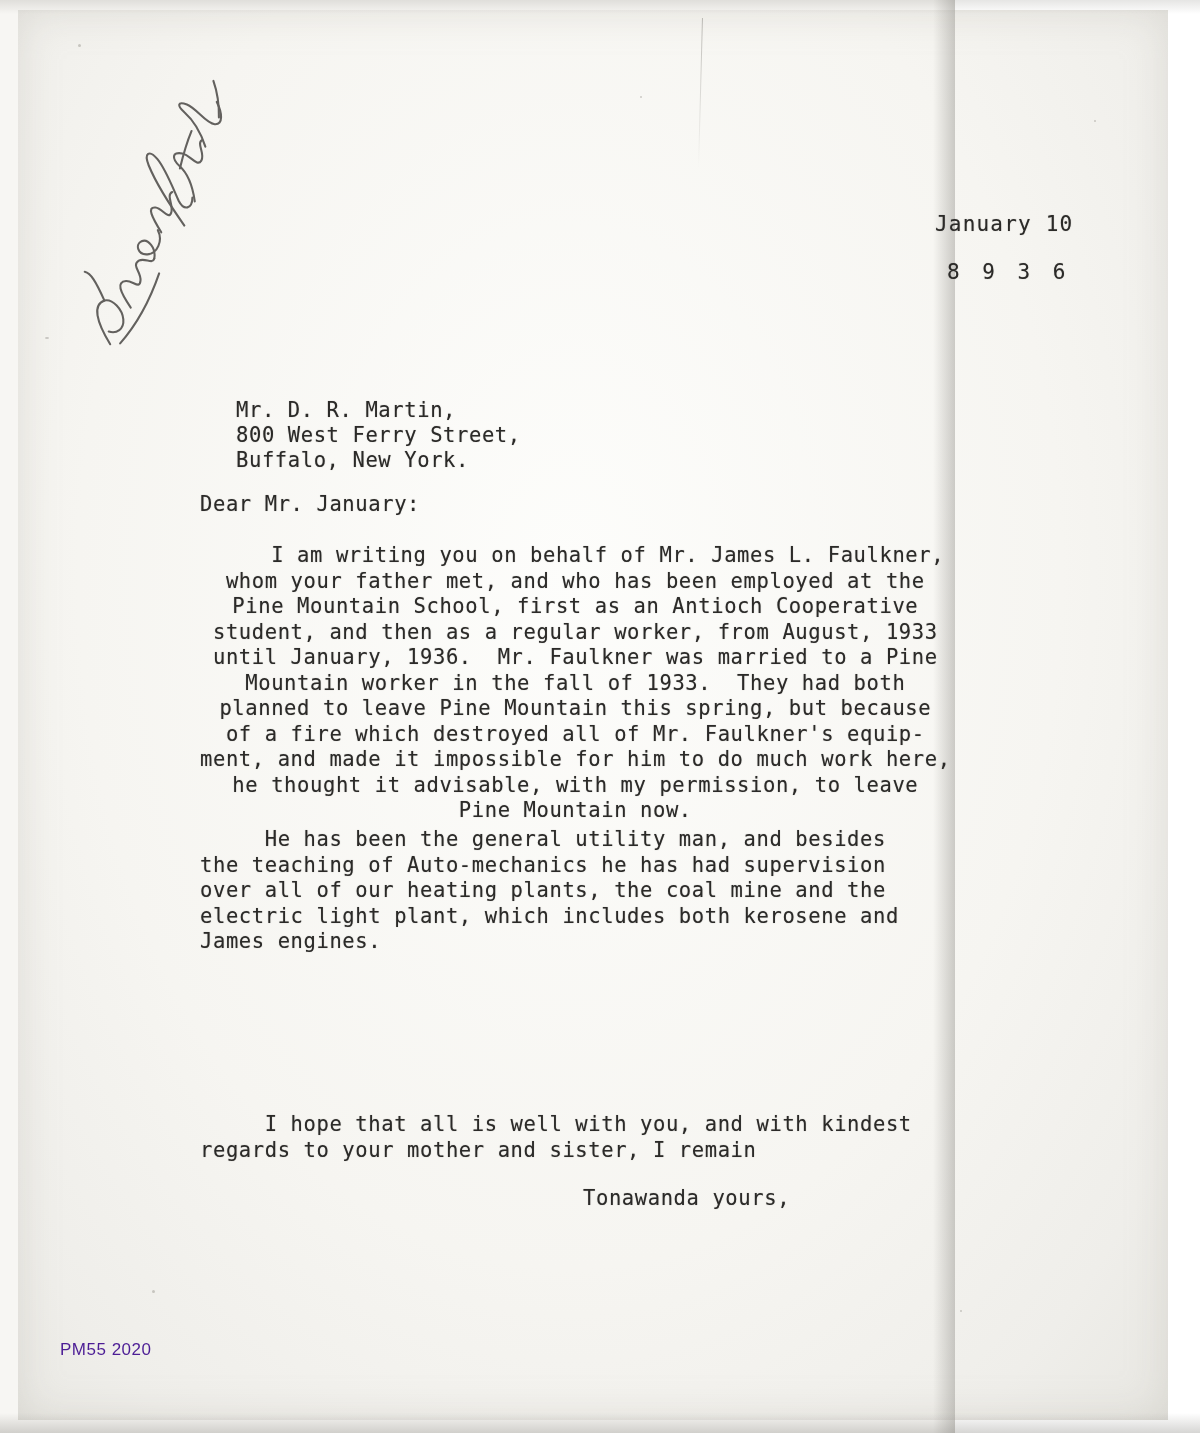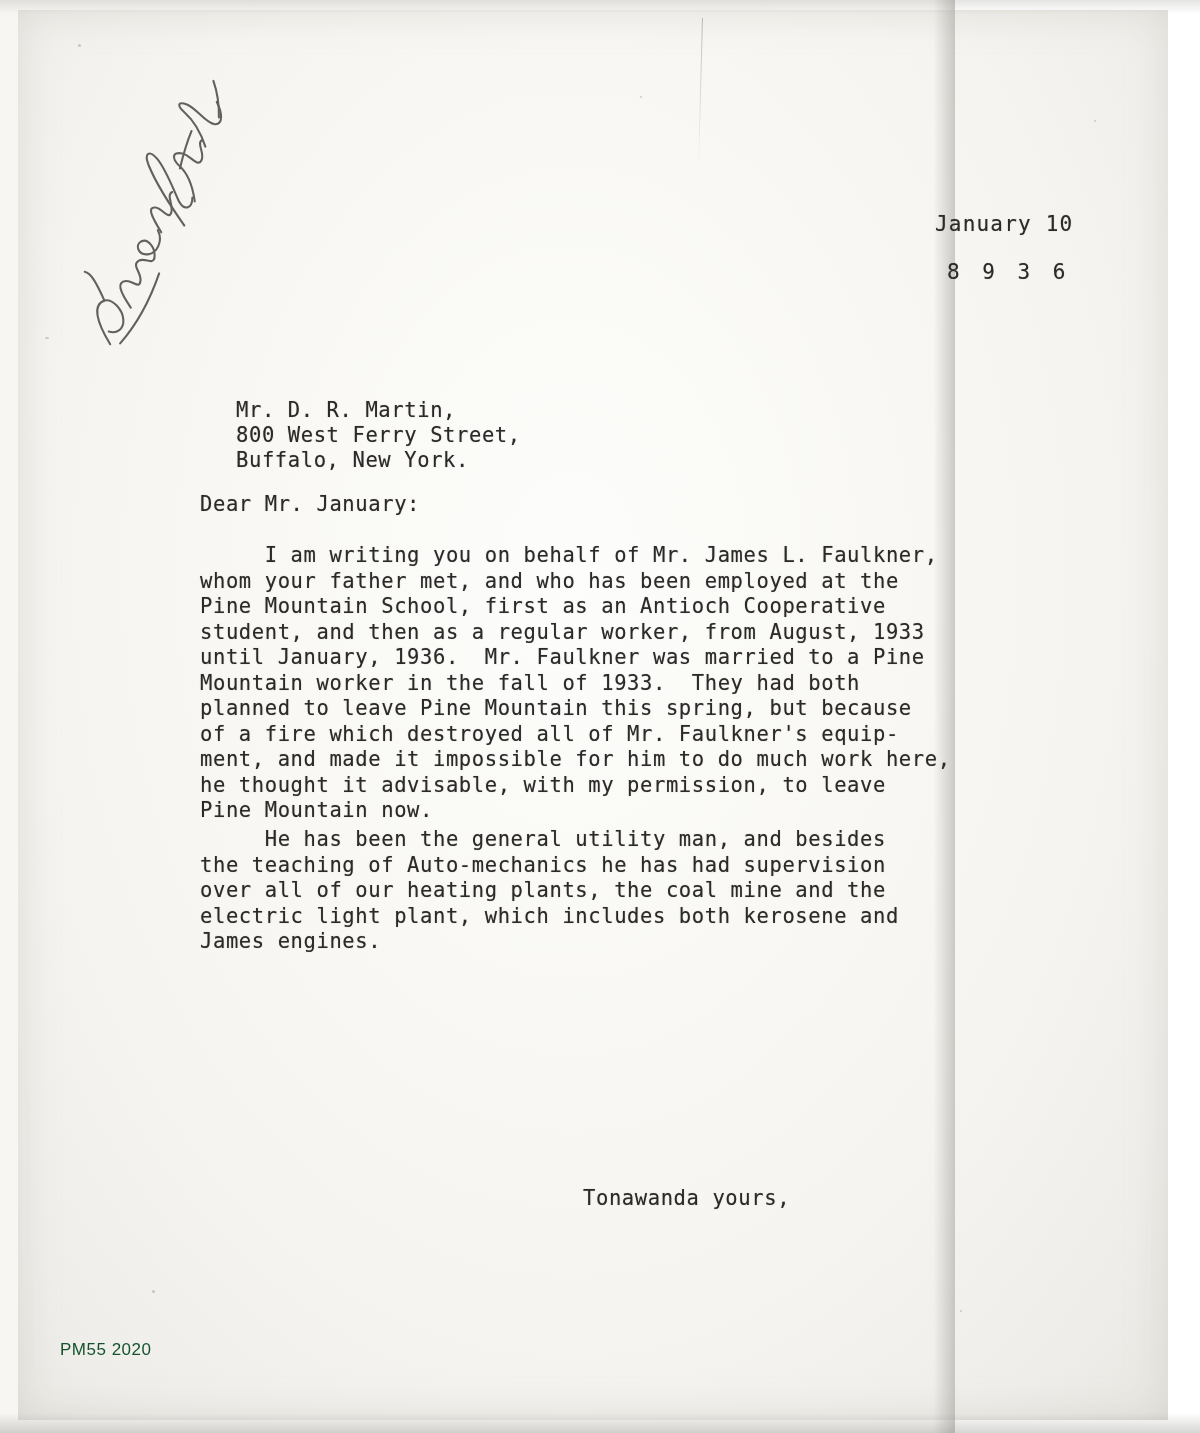--- a/index.html
+++ b/index.html
@@ -105,21 +105,21 @@
     left: 200px;
     top: 492px;
     font-size: 20.5px;
   }
 
   .para {
     left: 200px;
     font-size: 20.5px;
     line-height: 25.5px;
   }
-  #para1 { top: 543px; }
+  #para1 { top: 543px; text-align: center; }
   #para2 { top: 827px; }
   #para3 { top: 965px; }
   #para4 { top: 1112px; }
 
   #closing {
     left: 583px;
     top: 1186px;
     font-size: 20.5px;
   }
 
@@ -138,21 +138,21 @@
     overflow: visible;
   }
 
   
   #catalog-id {
     position: absolute;
     left: 60px;
     top: 1340px;
     font-family: "Liberation Sans", sans-serif;
     font-size: 17px;
-    color: #14532d;
+    color: #4c1d95;
     letter-spacing: 0.5px;
   }
 
   
   .speck {
     position: absolute;
     background: rgba(120,118,110,0.35);
     border-radius: 50%;
   }
 </style>
@@ -210,18 +210,20 @@
 planned to leave Pine Mountain this spring, but because
 of a fire which destroyed all of Mr. Faulkner's equip-
 ment, and made it impossible for him to do much work here,
 he thought it advisable, with my permission, to leave
 Pine Mountain now.</div>
   <div class="tw para" id="para2">     He has been the general utility man, and besides
 the teaching of Auto-mechanics he has had supervision
 over all of our heating plants, the coal mine and the
 electric light plant, which includes both kerosene and
 James engines.</div>
+  <div class="tw para" id="para4">     I hope that all is well with you, and with kindest
+regards to your mother and sister, I remain</div>
 
   <div class="tw" id="closing">Tonawanda yours,</div>
 
   <div id="catalog-id">PM55 2020</div>
 
 </div>
 
 </body></html>

